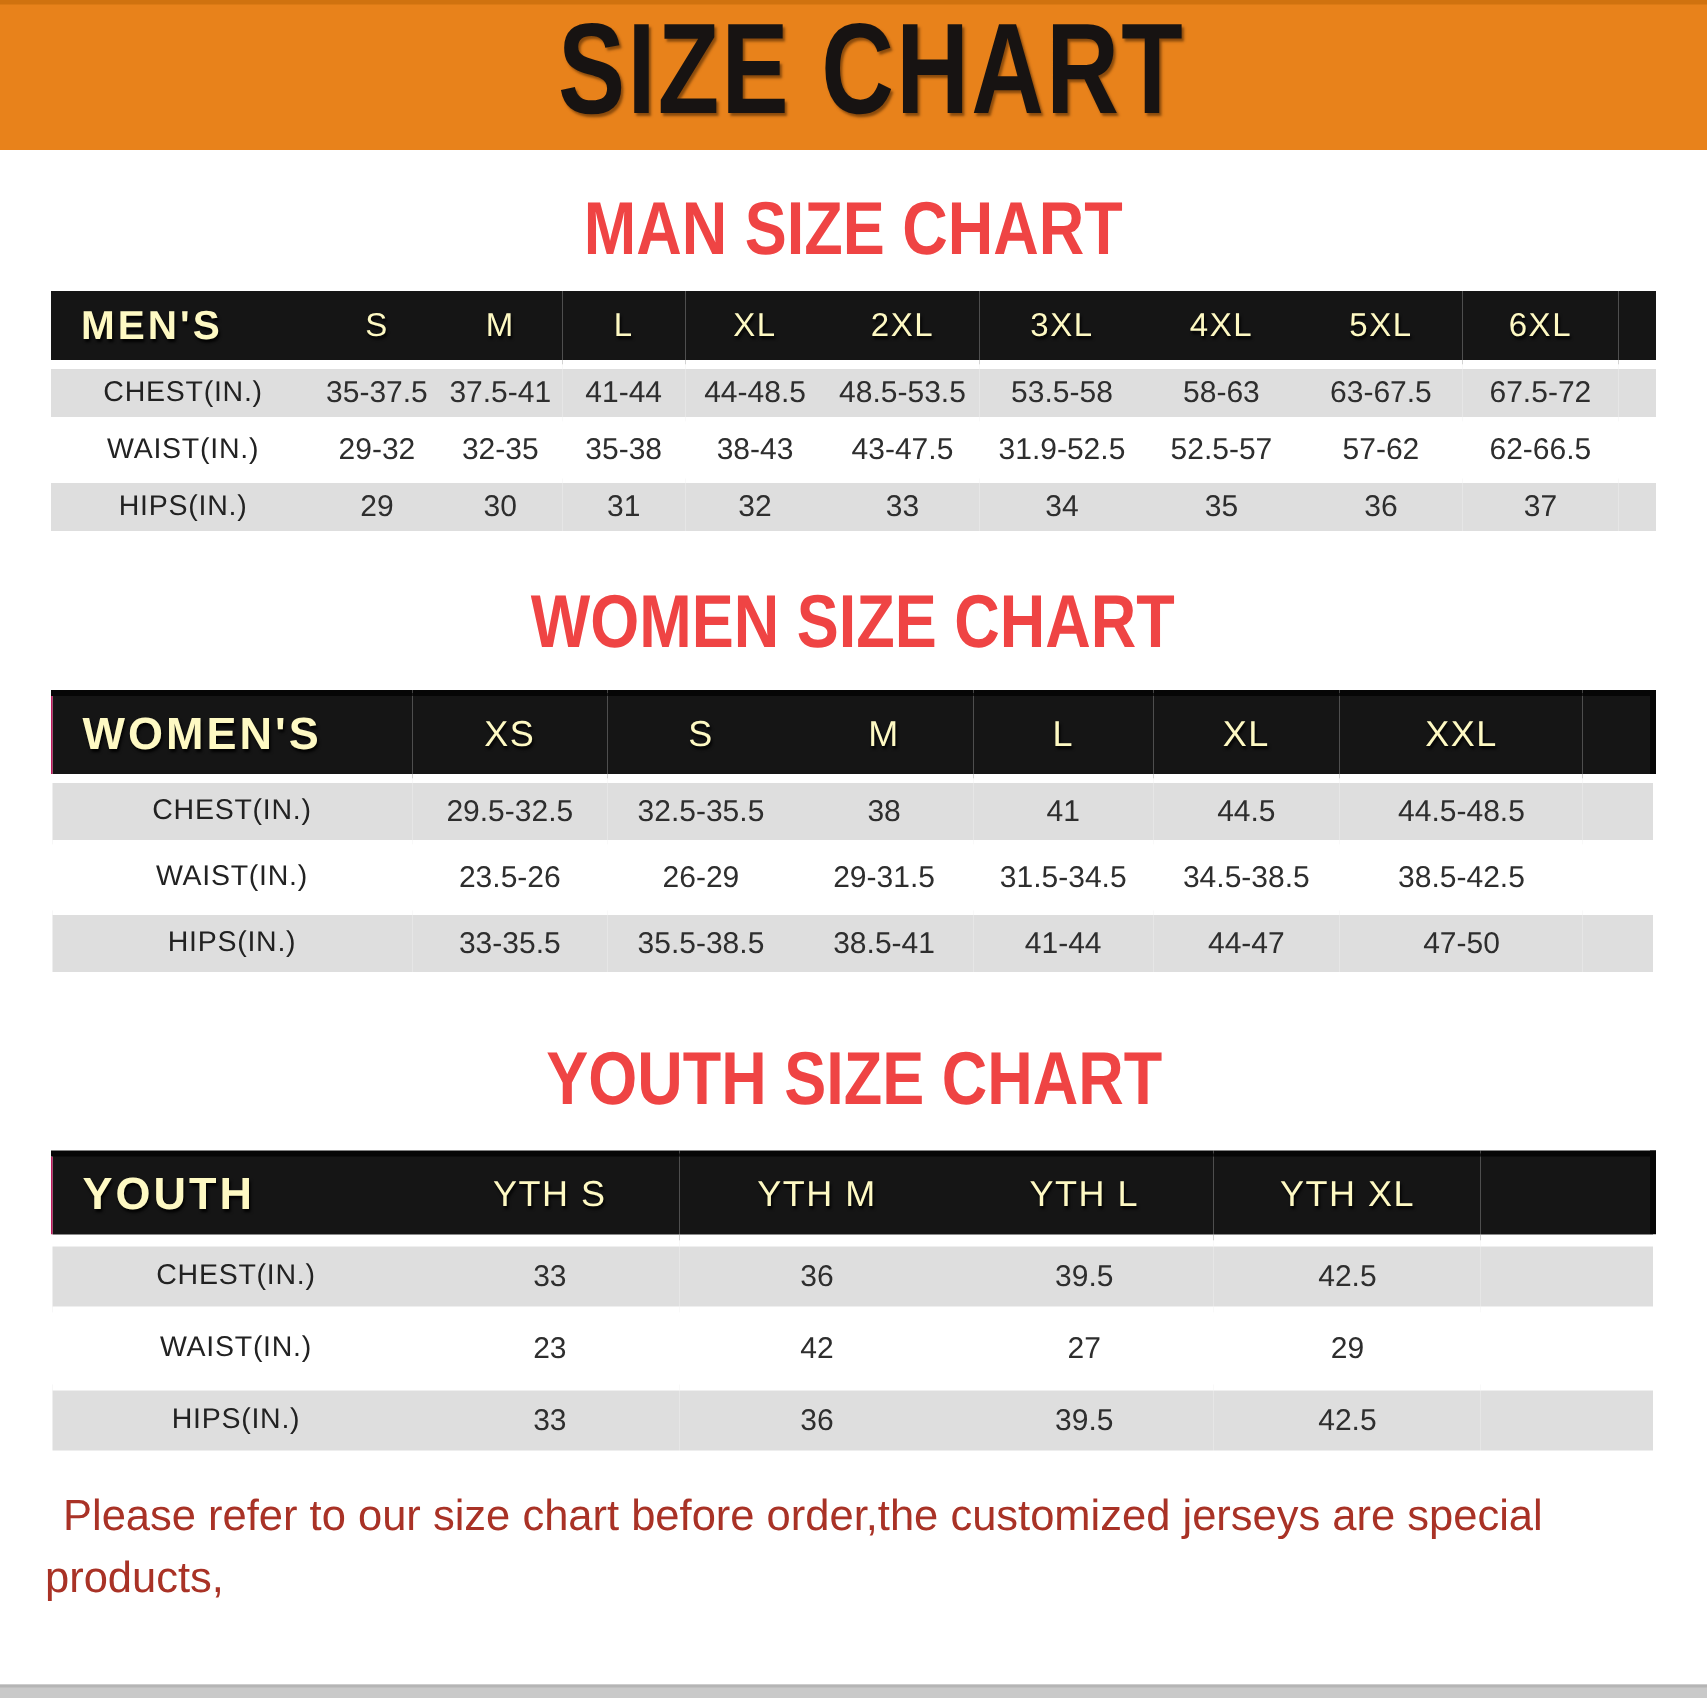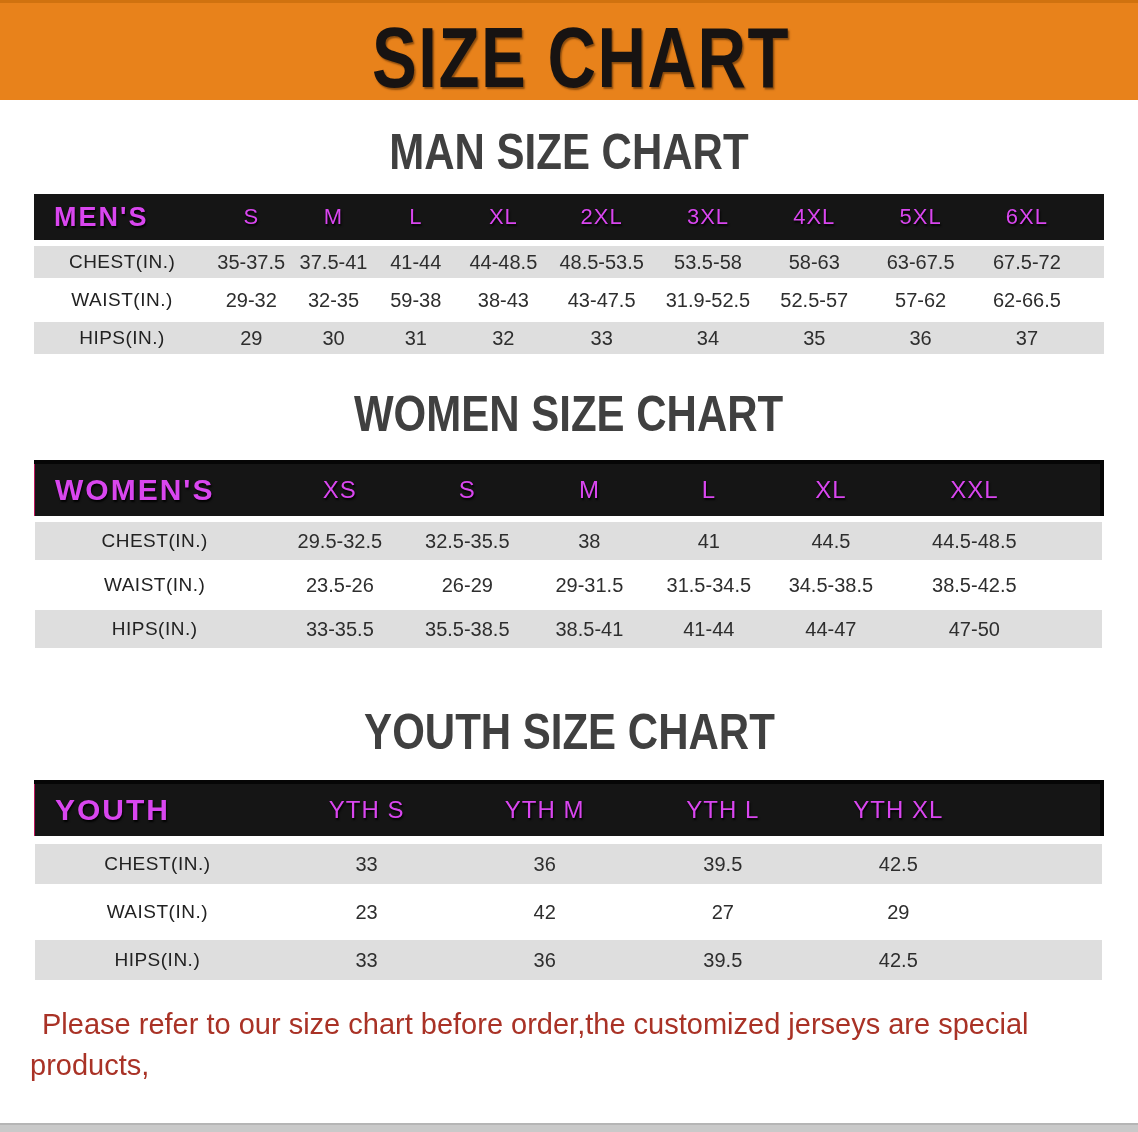--- a/index.html
+++ b/index.html
@@ -3,53 +3,53 @@
 <meta charset="utf-8">
 <style>
   html,body{margin:0;padding:0;}
   body{
     width:1138px;height:1132px;overflow:hidden;background:#ffffff;
     font-family:"Liberation Sans", sans-serif;position:relative;
   }
   
   .banner{
     width:100%;height:100px;background:#E8821B;
-    display:flex;align-items:flex-end;justify-content:center;
+    display:flex;align-items:flex-start;justify-content:center;
     border-top:3px solid #d0720f;
     box-sizing:border-box;
     padding-left:24px;
   }
   .banner-text{
     display:inline-block;
     font-size:86px;line-height:86px;font-weight:bold;
     color:#171312;letter-spacing:2px;
     transform:scaleX(0.78);
     text-shadow:2px 2px 2px rgba(60,30,0,.55);
     white-space:nowrap;
   }
   
   .section-title{
-    margin:0;text-align:center;font-weight:bold;color:#404040;
+    margin:0;text-align:center;font-weight:bold;color:#ef4444;
     font-size:50px;line-height:56px;height:56px;
   }
   .section-title .st-inner{display:inline-block;transform:scaleX(0.84);white-space:nowrap;letter-spacing:0px;}
   .mt-title1{margin-top:24px;}
   .mt-title2{margin-top:32px;}
-  .mt-title3{margin-top:56px;}
+  .mt-title3{margin-top:43px;}
   
   table.size-table{
     width:1070px;margin:0 auto;border-collapse:collapse;table-layout:fixed;
     font-family:"Liberation Sans", sans-serif;
   }
   table.men{margin-top:14px;}
   table.women{margin-top:18px;}
   table.youth{margin-top:20px;}
   thead tr{background:#151515;}
   thead th{
-    color:#d946ef;font-weight:normal;text-align:center;
+    color:#fef9c3;font-weight:normal;text-align:center;
     font-size:22px;letter-spacing:1px;
     text-shadow:1px 2px 2px rgba(0,0,0,.9);
   }
   thead th.corner-label{
     text-align:left;padding-left:20px;font-weight:bold;letter-spacing:2px;
   }
   table.men thead th{height:44px;}
   table.women thead th, table.youth thead th{height:50px;font-size:24px;}
   table.men thead th.corner-label{font-size:27px;}
   table.women thead th.corner-label, table.youth thead th.corner-label{font-size:30px;}
@@ -140,21 +140,21 @@
         <td class="value-cell">53.5-58</td>
         <td class="value-cell">58-63</td>
         <td class="value-cell">63-67.5</td>
         <td class="value-cell">67.5-72</td>
         <td class="spacer"></td>
       </tr>
       <tr>
         <th class="row-label">WAIST(IN.)</th>
         <td class="value-cell">29-32</td>
         <td class="value-cell">32-35</td>
-        <td class="value-cell">59-38</td>
+        <td class="value-cell">35-38</td>
         <td class="value-cell">38-43</td>
         <td class="value-cell">43-47.5</td>
         <td class="value-cell">31.9-52.5</td>
         <td class="value-cell">52.5-57</td>
         <td class="value-cell">57-62</td>
         <td class="value-cell">62-66.5</td>
         <td class="spacer"></td>
       </tr>
       <tr>
         <th class="row-label">HIPS(IN.)</th>

